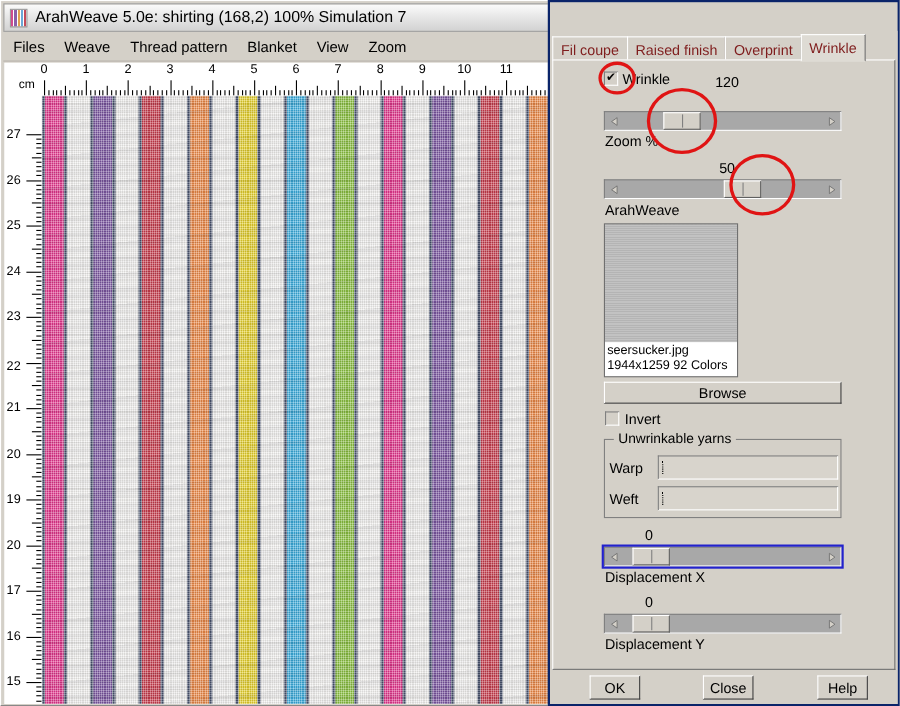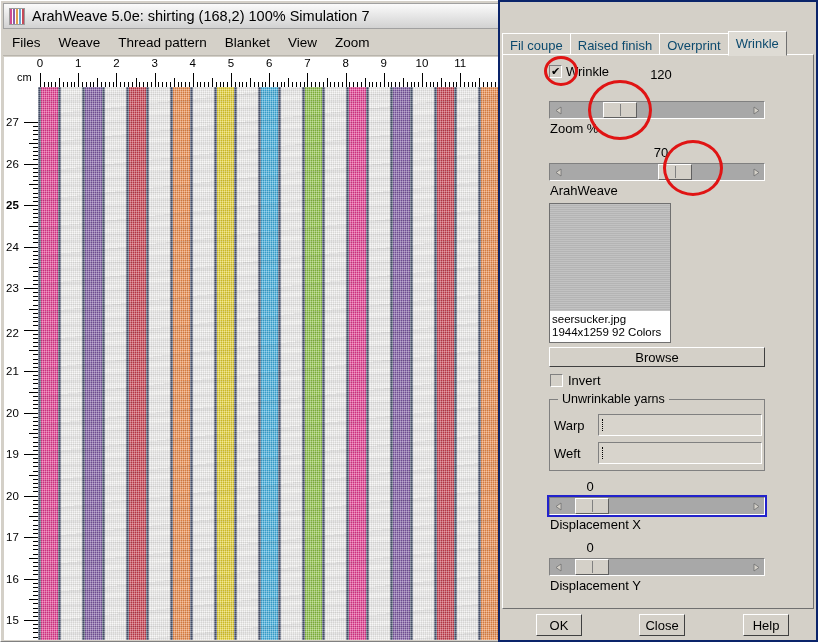--- a/index.html
+++ b/index.html
@@ -115,21 +115,21 @@
   #dlg-body { position: absolute; left: 0; top: 26px; width: 316px; height: 612px; background: #d4d0c8; }
 
   
   #tabstrip {
     position: absolute; left: 2px; top: 2px; width: 312px; height: 26px;
     display: flex; align-items: flex-end;
   }
   .tab {
     height: 23px; padding: 0 7px; margin-right: -1px;
     display: flex; align-items: center;
-    font-size: 13px; color: #0c4a6e;
+    font-size: 13px; color: #7f1d1d;
     background: #d4d0c8;
     border-top: 1px solid #fff; border-left: 1px solid #fff;
     border-right: 1px solid #707070;
     position: relative;
   }
   .tab.active { background: #dedbd4; height: 25px; border-bottom: 1px solid #dedbd4; z-index: 2; }
   .tab::after {
     content: ''; position: absolute; right: -1px; top: 0; width: 1px; height: 100%;
   }
   #tab-pane {
@@ -405,21 +405,21 @@
             <div class="vtick" style="top: 80.65px; width: 5px;"></div>
             <div class="vtick" style="top: 84.8px; width: 5px;"></div>
             <div class="vtick" style="top: 88.95px; width: 5px;"></div>
             <div class="vtick" style="top: 93.1px; width: 5px;"></div>
             <div class="vtick" style="top: 97.25px; width: 9px;"></div>
             <div class="vtick" style="top: 101.4px; width: 5px;"></div>
             <div class="vtick" style="top: 105.55px; width: 5px;"></div>
             <div class="vtick" style="top: 109.7px; width: 5px;"></div>
             <div class="vtick" style="top: 113.85px; width: 5px;"></div>
             <div class="vtick" style="top: 118px; width: 14px;"></div>
-            <div class="vnum" style="top: 118px; font-weight: bold;">25</div>
+            <div class="vnum" style="top: 118px;">25</div>
             <div class="vtick" style="top: 122.15px; width: 5px;"></div>
             <div class="vtick" style="top: 126.3px; width: 5px;"></div>
             <div class="vtick" style="top: 130.45px; width: 5px;"></div>
             <div class="vtick" style="top: 134.6px; width: 5px;"></div>
             <div class="vtick" style="top: 138.75px; width: 9px;"></div>
             <div class="vtick" style="top: 142.9px; width: 5px;"></div>
             <div class="vtick" style="top: 147.05px; width: 5px;"></div>
             <div class="vtick" style="top: 151.2px; width: 5px;"></div>
             <div class="vtick" style="top: 155.35px; width: 5px;"></div>
             <div class="vtick" style="top: 159.5px; width: 14px;"></div>
@@ -602,21 +602,21 @@
           </div>
           <div class="sl-thumb" id="zoom-thumb" style="left: 53px;"></div>
           <div class="sl-arrow r">
             <svg width="9" height="9" viewBox="0 0 9 9">
                 <path d="M2 1 L7 4.5 L2 8 Z" fill="#d4d0c8" stroke="#707070" stroke-width="0.8"></path>
               </svg>
           </div>
         </div>
         <div class="lbl" style="position:absolute;left:47px;top:66px;">Zoom %</div>
 
-        <div class="sl-value" style="position:absolute;left:46px;top:90px;width:224px;">70</div>
+        <div class="sl-value" style="position:absolute;left:46px;top:90px;width:224px;">50</div>
         <div class="slider" id="strength-slider" style="position:absolute;left:46px;top:108px;width:216px;">
           <div class="sl-arrow l">
             <svg width="9" height="9" viewBox="0 0 9 9">
                 <path d="M7 1 L2 4.5 L7 8 Z" fill="#d4d0c8" stroke="#707070" stroke-width="0.8"></path>
               </svg>
           </div>
           <div class="sl-thumb" id="strength-thumb" style="left: 107.76px;"></div>
           <div class="sl-arrow r">
             <svg width="9" height="9" viewBox="0 0 9 9">
                 <path d="M2 1 L7 4.5 L2 8 Z" fill="#d4d0c8" stroke="#707070" stroke-width="0.8"></path>

